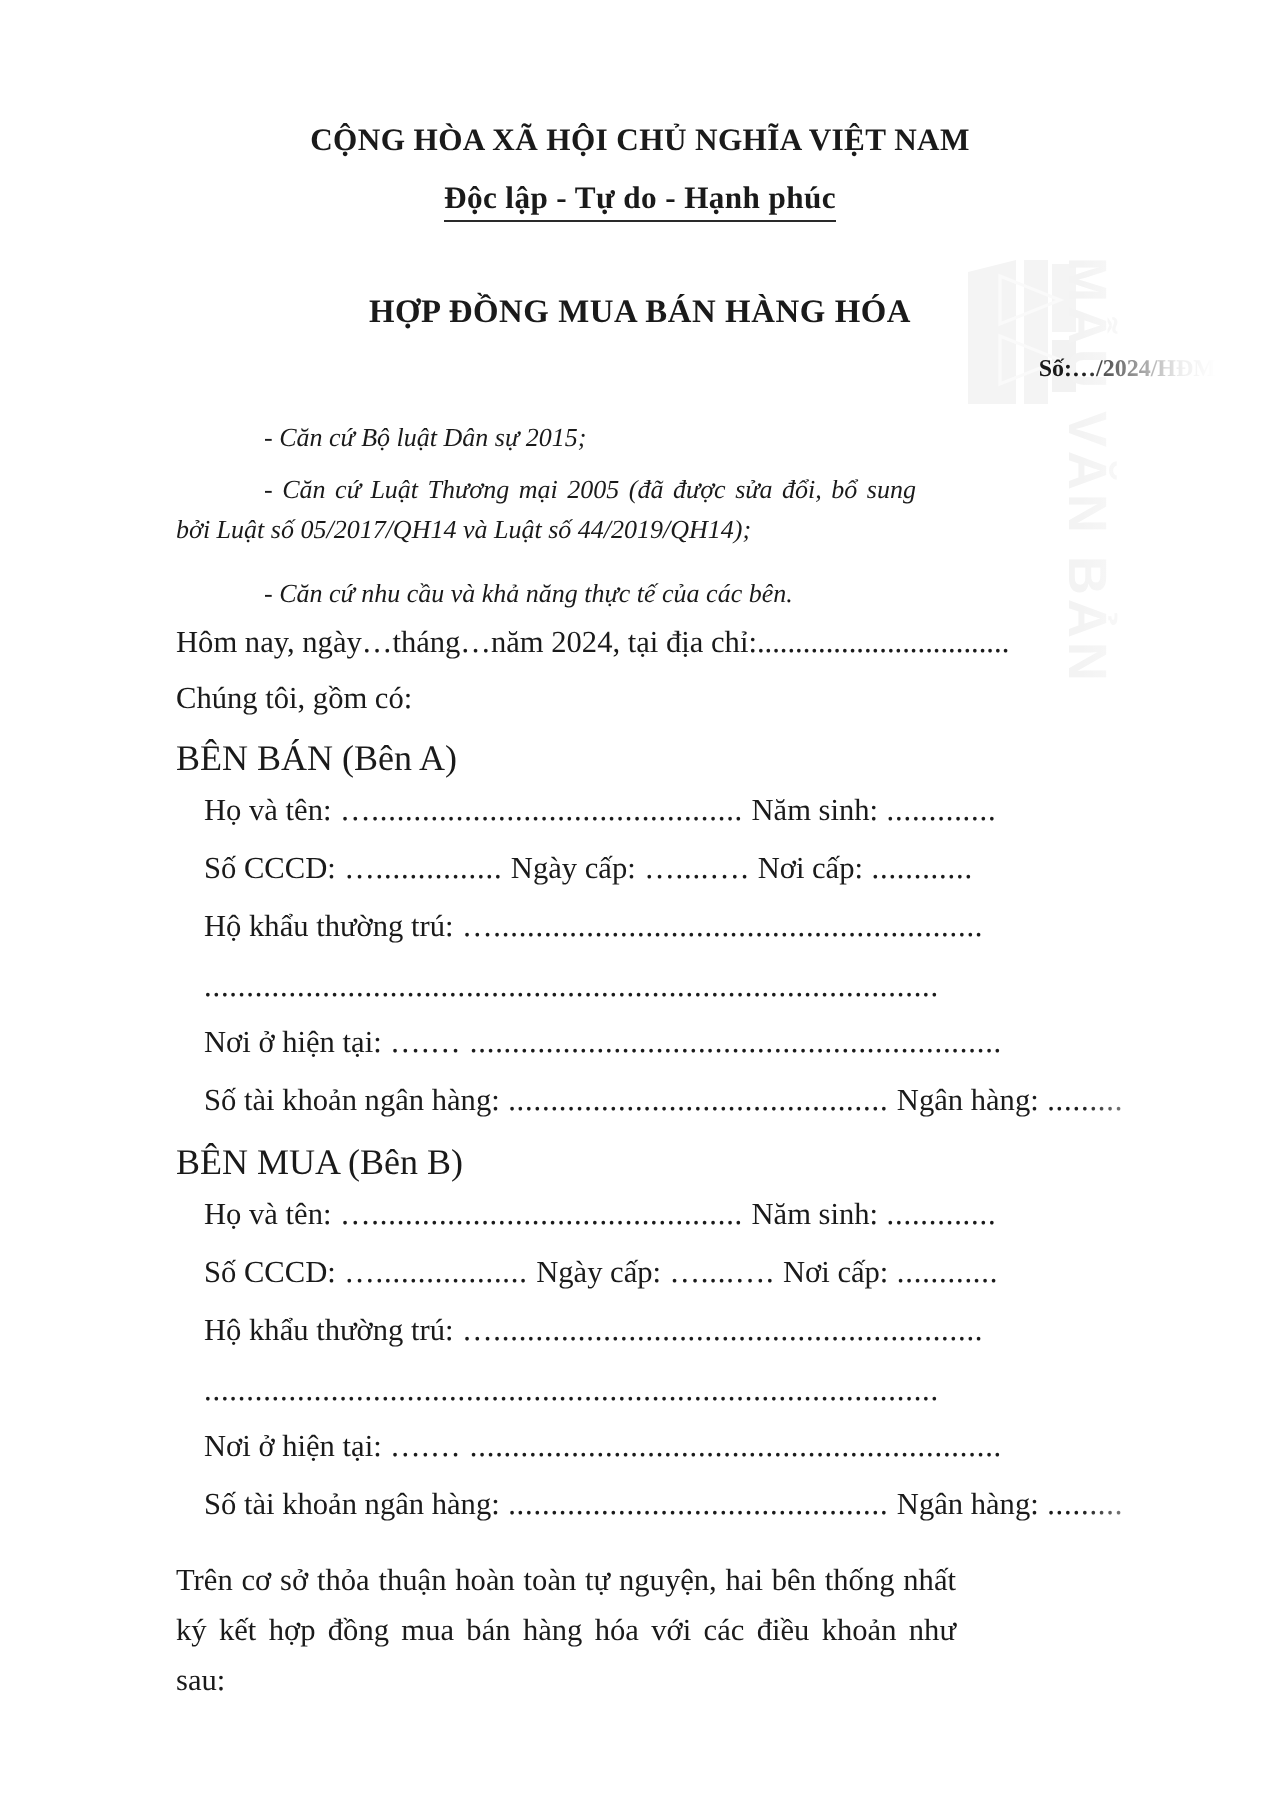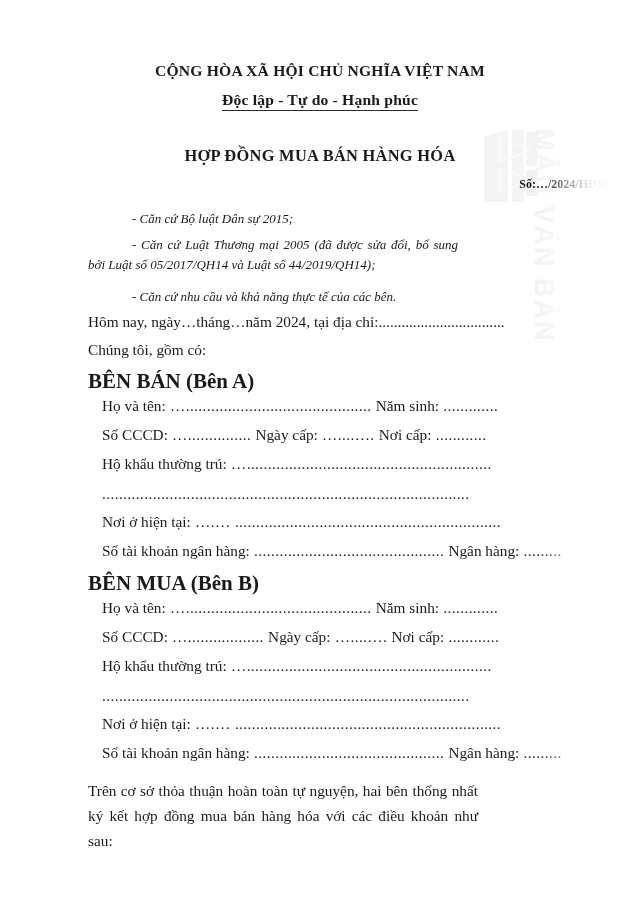--- a/index.html
+++ b/index.html
@@ -126,22 +126,22 @@
 
   .body-line {
     left: 88px;
     width: 380px;
   }
   .p-today   { top: 312px; }
   .p-we      { top: 340px; }
 
   .party-title {
     left: 88px;
-    font-weight: 700;
-    font-size: 21px;
+    font-weight: 400;
+    font-size: 18px;
   }
   .party-a   { top: 368px; }
   .party-b   { top: 570px; text-align: right; }
 
   .field {
     left: 102px;
     width: 380px;
     font-size: 15.3px;
   }
   .dots { letter-spacing: .4px; }

